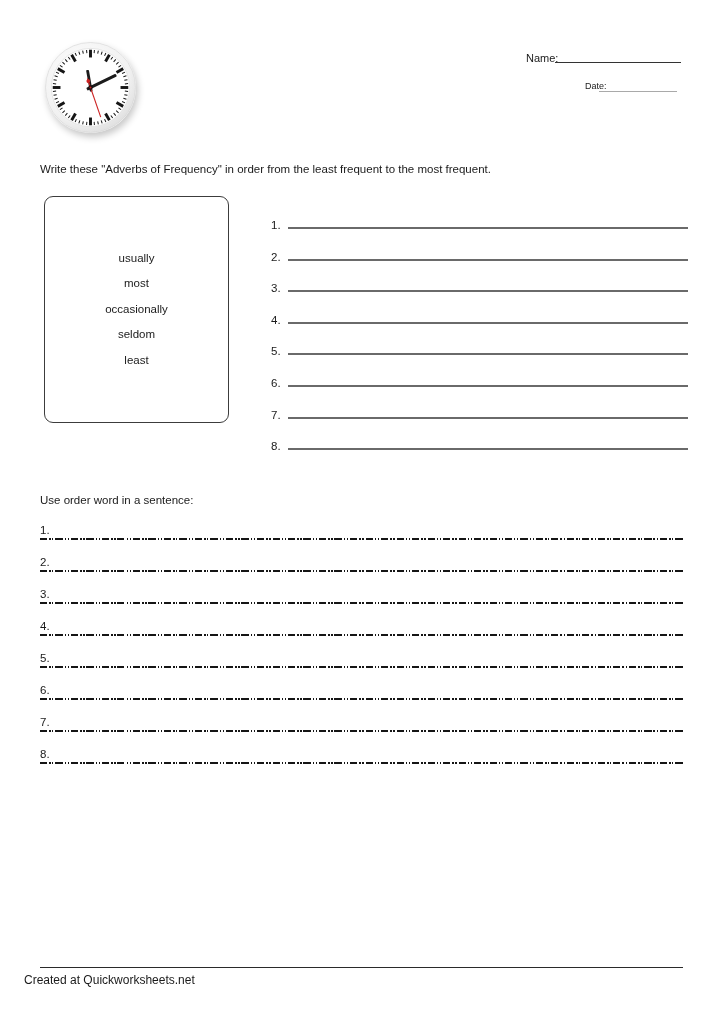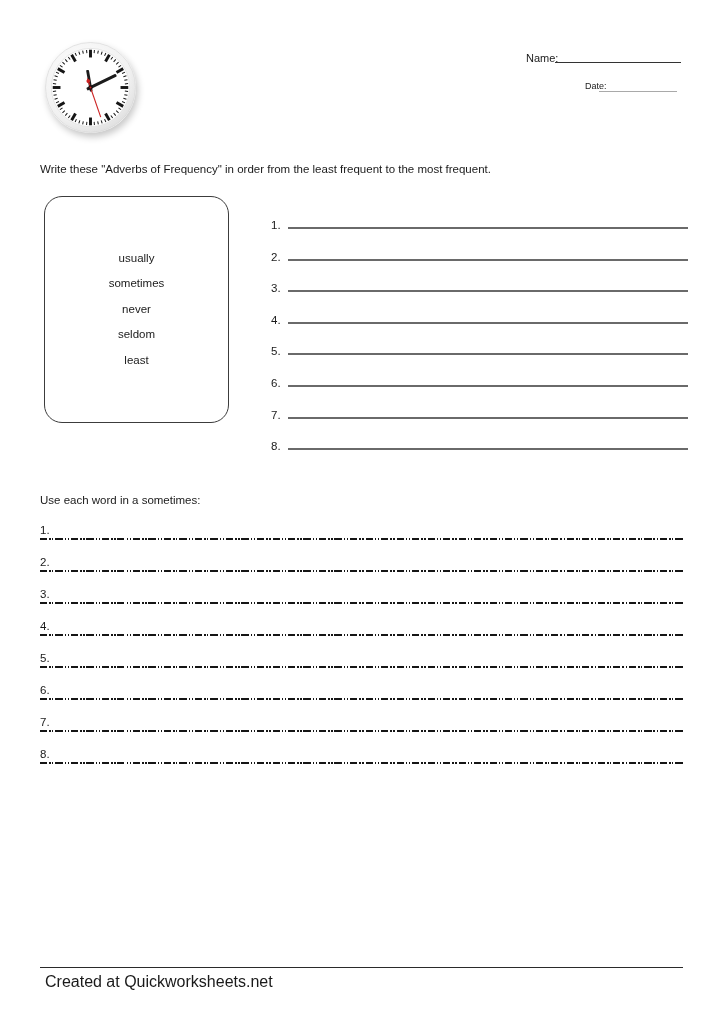--- a/index.html
+++ b/index.html
@@ -13,40 +13,40 @@
   
   .title{position:absolute;left:0;right:0;top:79px;text-align:center;
          font-size:18.5px;font-weight:bold;line-height:1.15;}
   .name-label{position:absolute;left:526px;top:52px;font-size:11px;}
   .name-line{position:absolute;left:555px;top:62px;width:126px;height:0;border-bottom:1.2px solid #333;}
   .date-label{position:absolute;left:577px;top:81px;font-size:9px;padding-left:8px;}
   .date-line{position:absolute;left:599px;top:91px;width:78px;height:0;border-bottom:1.2px solid #a9a9a9;}
   
   .instruction{position:absolute;left:40px;top:163px;font-size:11.5px;}
   .word-box{position:absolute;left:44px;top:196px;width:183px;height:225px;
-            border:1.4px solid #3c3c3c;border-radius:18px;
+            border:1.4px solid #3c3c3c;border-radius:9px;
             display:flex;flex-direction:column;justify-content:center;}
   .word{font-size:11.5px;line-height:25.4px;text-align:center;}
   .ordering{position:absolute;left:271px;top:201px;width:417px;}
   .order-row{height:31.6px;display:flex;align-items:flex-end;}
   .order-num{font-size:11.5px;line-height:1;width:17px;flex:0 0 17px;padding-bottom:1px;}
   .order-line{flex:1;height:0;border-bottom:2px solid #6a6a6a;margin-bottom:3.5px;}
   
   .sentence-label{position:absolute;left:40px;top:494px;font-size:11.5px;}
   .sentences{position:absolute;left:40px;top:508px;width:643px;}
   .sentence-row{height:32px;position:relative;}
   .sentence-num{position:absolute;left:0;bottom:4px;font-size:11.5px;line-height:1;}
   .dash-line{position:absolute;left:0;right:0;bottom:0;height:1.9px;
     background:repeating-linear-gradient(90deg,
       #151515 0 7px, transparent 7px 9px,
       #151515 9px 10.5px, transparent 10.5px 12px,
       #151515 12px 13.5px, transparent 13.5px 15.5px);}
   
   .footer-line{position:absolute;left:40px;right:40px;top:967px;height:0;border-top:1.4px solid #2a2a2a;}
-  .footer-left{position:absolute;left:45px;top:973px;font-size:16px;}
+  .footer-left{position:absolute;left:24px;top:973px;font-size:12px;}
   .footer-right{position:absolute;right:40px;top:1025px;font-size:14px;}
 </style>
 </head>
 <body>
 
 <div class="page">
 
   <div class="clock">
     <svg viewBox="0 0 100 100" width="91" height="91">
       <defs>
@@ -136,24 +136,24 @@
   <div class="name-line"></div>
   <span class="date-label">Date:</span>
   <div class="date-line"></div>
 
   <div class="instruction">Write these "Adverbs of Frequency" in order from the least frequent to the most frequent.</div>
 
   <div class="word-box">
 
       <div class="word">usually</div>
 
-      <div class="word">sometimes</div>
-
-      <div class="word">never</div>
-
+
+      <div class="word">most</div>
+
+      <div class="word">occasionally</div>
 
 
       <div class="word">seldom</div>
 
       <div class="word">least</div>
 
     </div>
 
   <div class="ordering">
 
@@ -191,21 +191,21 @@
         <span class="order-num">7.</span>
         <span class="order-line"></span>
       </div>
 
       <div class="order-row">
         <span class="order-num">8.</span>
         <span class="order-line"></span>
       </div>
     </div>
 
-  <div class="sentence-label">Use each word in a sometimes:</div>
+  <div class="sentence-label">Use order word in a sentence:</div>
 
   <div class="sentences">
 
       <div class="sentence-row">
         <span class="sentence-num">1.</span>
         <div class="dash-line"></div>
       </div>
 
       <div class="sentence-row">
         <span class="sentence-num">2.</span>

